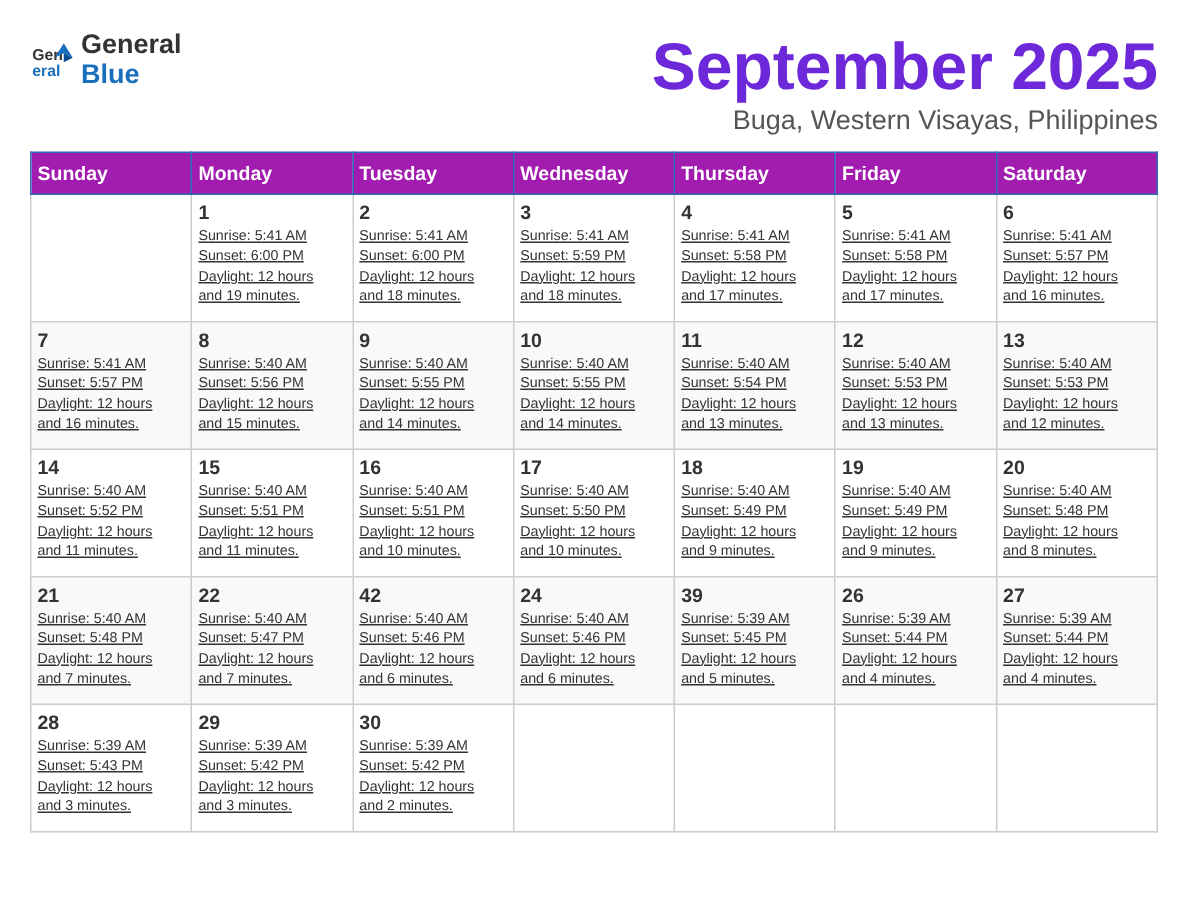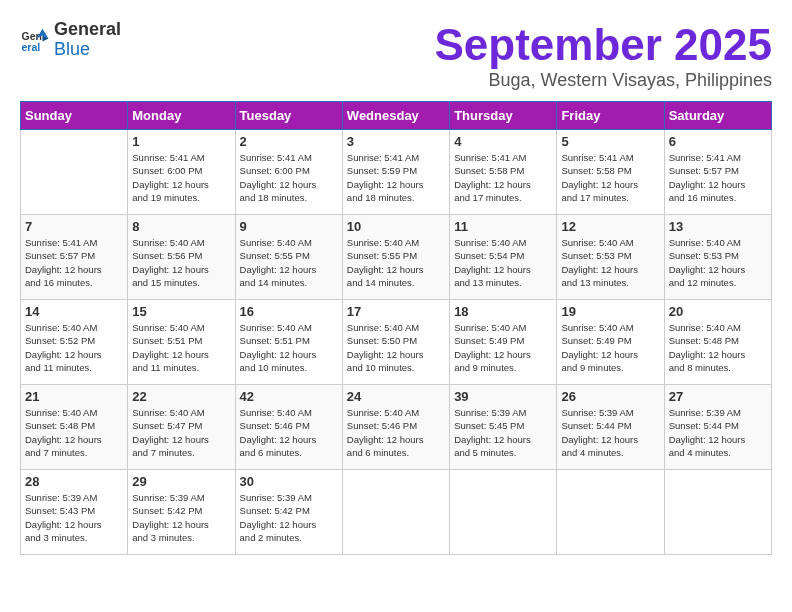--- a/index.html
+++ b/index.html
@@ -62,20 +62,21 @@
       font-size: 13px;
       font-weight: bold;
       color: #333;
       display: block;
       margin-bottom: 2px;
     }
     .day-info {
       font-size: 9.5px;
       color: #333;
       line-height: 1.4;
+      text-decoration: underline;
     }
     tbody tr:nth-child(even) td {
       background-color: #f9f9f9;
     }
     .empty-cell {
       background: #fff !important;
     }
   </style>
 </head>
 <body>
@@ -83,21 +84,21 @@
 <div class="header">
   <div class="logo">
     <svg class="logo-icon" viewBox="0 0 40 40">
       <text x="2" y="20" font-size="14" font-weight="bold" fill="#333">Gen</text>
       <text x="2" y="34" font-size="14" font-weight="bold" fill="#1a6fbd">eral</text>
       <polygon points="30,5 38,18 30,14 22,18" fill="#1a6fbd"></polygon>
       <polygon points="30,14 38,18 30,22" fill="#0a4a8f"></polygon>
     </svg>
     <div>
       <div style="font-size:18px;font-weight:bold;color:#333;line-height:1.1;">General</div>
-      <div style="font-size:18px;font-weight:normal;color:#1a6fbd;line-height:1.1;">Blue</div>
+      <div style="font-size:18px;font-weight:bold;color:#1a6fbd;line-height:1.1;">Blue</div>
     </div>
   </div>
   <div class="title-block">
     <div class="month-title">September 2025</div>
     <div class="location-title">Buga, Western Visayas, Philippines</div>
   </div>
 </div>
 
 <table>
   <thead>

